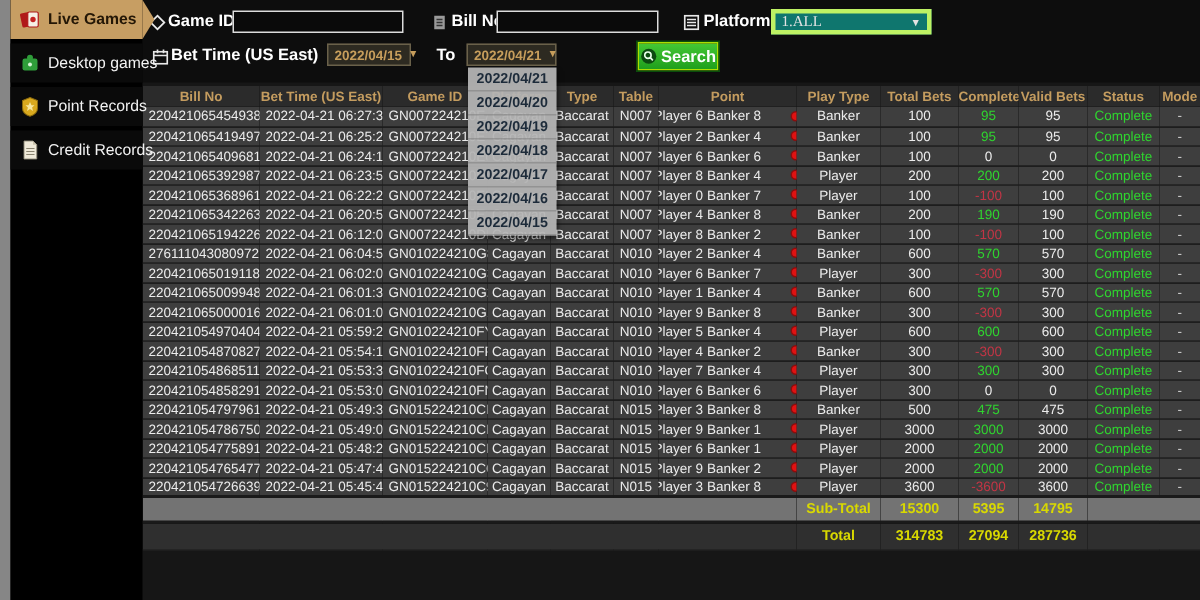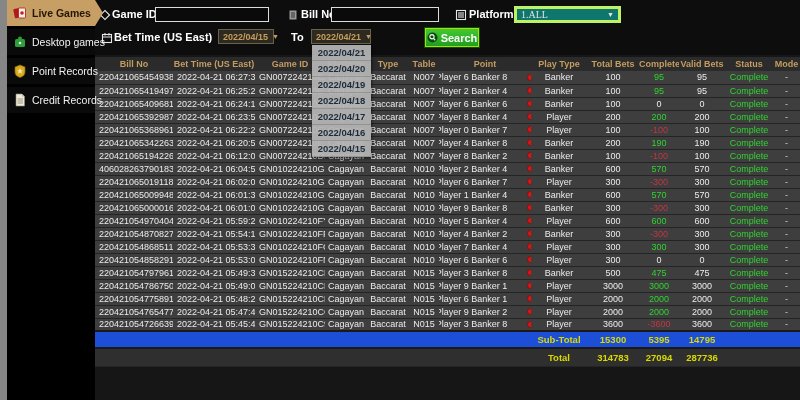--- a/index.html
+++ b/index.html
@@ -55,21 +55,21 @@
   td { background:#3e3e3e; color:#ececec; font-size:9px; height:13px;
        border-bottom:1px solid #242424; padding:0 2px; white-space:nowrap; overflow:hidden;
        text-align:center; }
   td.c-left { text-align:left; padding-left:4px; }
   .result-inner { display:flex; align-items:center; justify-content:center; gap:20px; }
   .dot { width:7px; height:7px; border-radius:50%; background:#e01212;
          border:1px solid #8a0d0d; cursor:pointer; flex:0 0 7px; }
   .pos { color:#2fd42f; } .neg { color:#c23545; } .zero { color:#ececec; }
   .c-status { color:#2fd42f; }
   .c-mode { color:#cfcfcf; }
-  tfoot td { background:#1d4ed8; color:#d9d900; font-weight:bold; font-size:9.5px;
+  tfoot td { background:#737373; color:#d9d900; font-weight:bold; font-size:9.5px;
              height:17px; border-top:2px solid #1a1a1a; }
   tfoot tr.total-row td { background:#2f2f2f; height:18px; }
 </style>
 </head>
 <body>
 
 <div class="app">
   <div class="left-edge"></div>
 
   <aside class="sidebar">
@@ -363,21 +363,21 @@
                 </span>
               </td>
               <td>Banker</td>
               <td>100</td>
               <td class="neg">-100</td>
               <td>100</td>
               <td class="c-status">Complete</td>
               <td class="c-mode">-</td>
             </tr>
             <tr>
-              <td class="c-left">406028263790183</td>
+              <td class="c-left">276111043080972</td>
               <td class="c-left">2022-04-21 06:04:51</td>
               <td class="c-left">GN010224210G8</td>
               <td>Cagayan</td>
               <td>Baccarat</td>
               <td>N010</td>
               <td>
                 <span class="result-inner">
                   <span>Player 2 Banker 4</span>
                   <span class="dot"></span>
                 </span>

